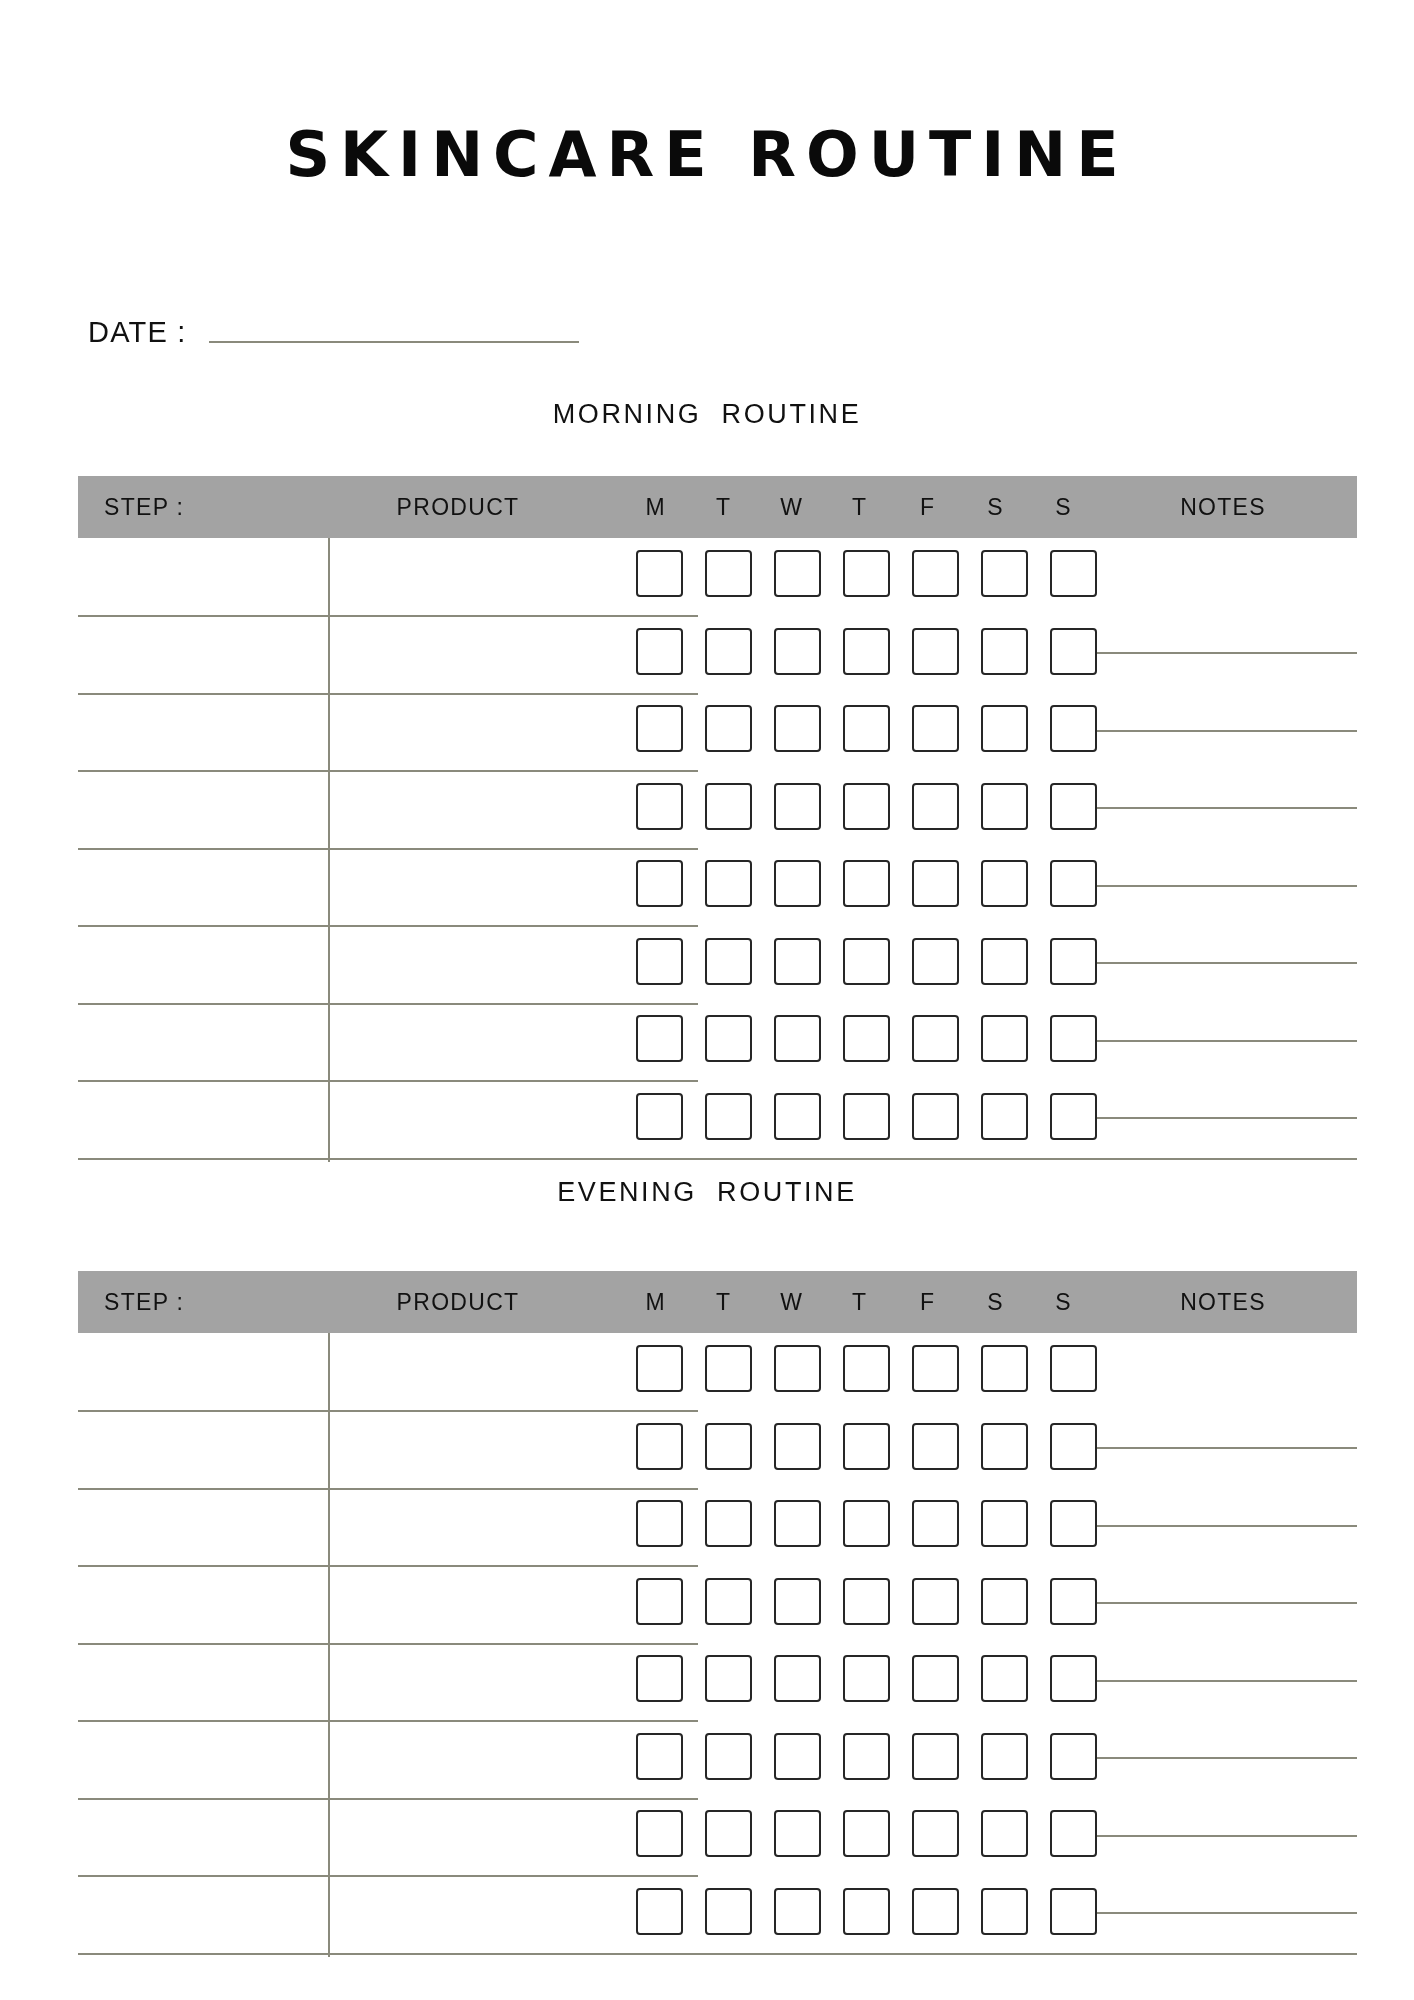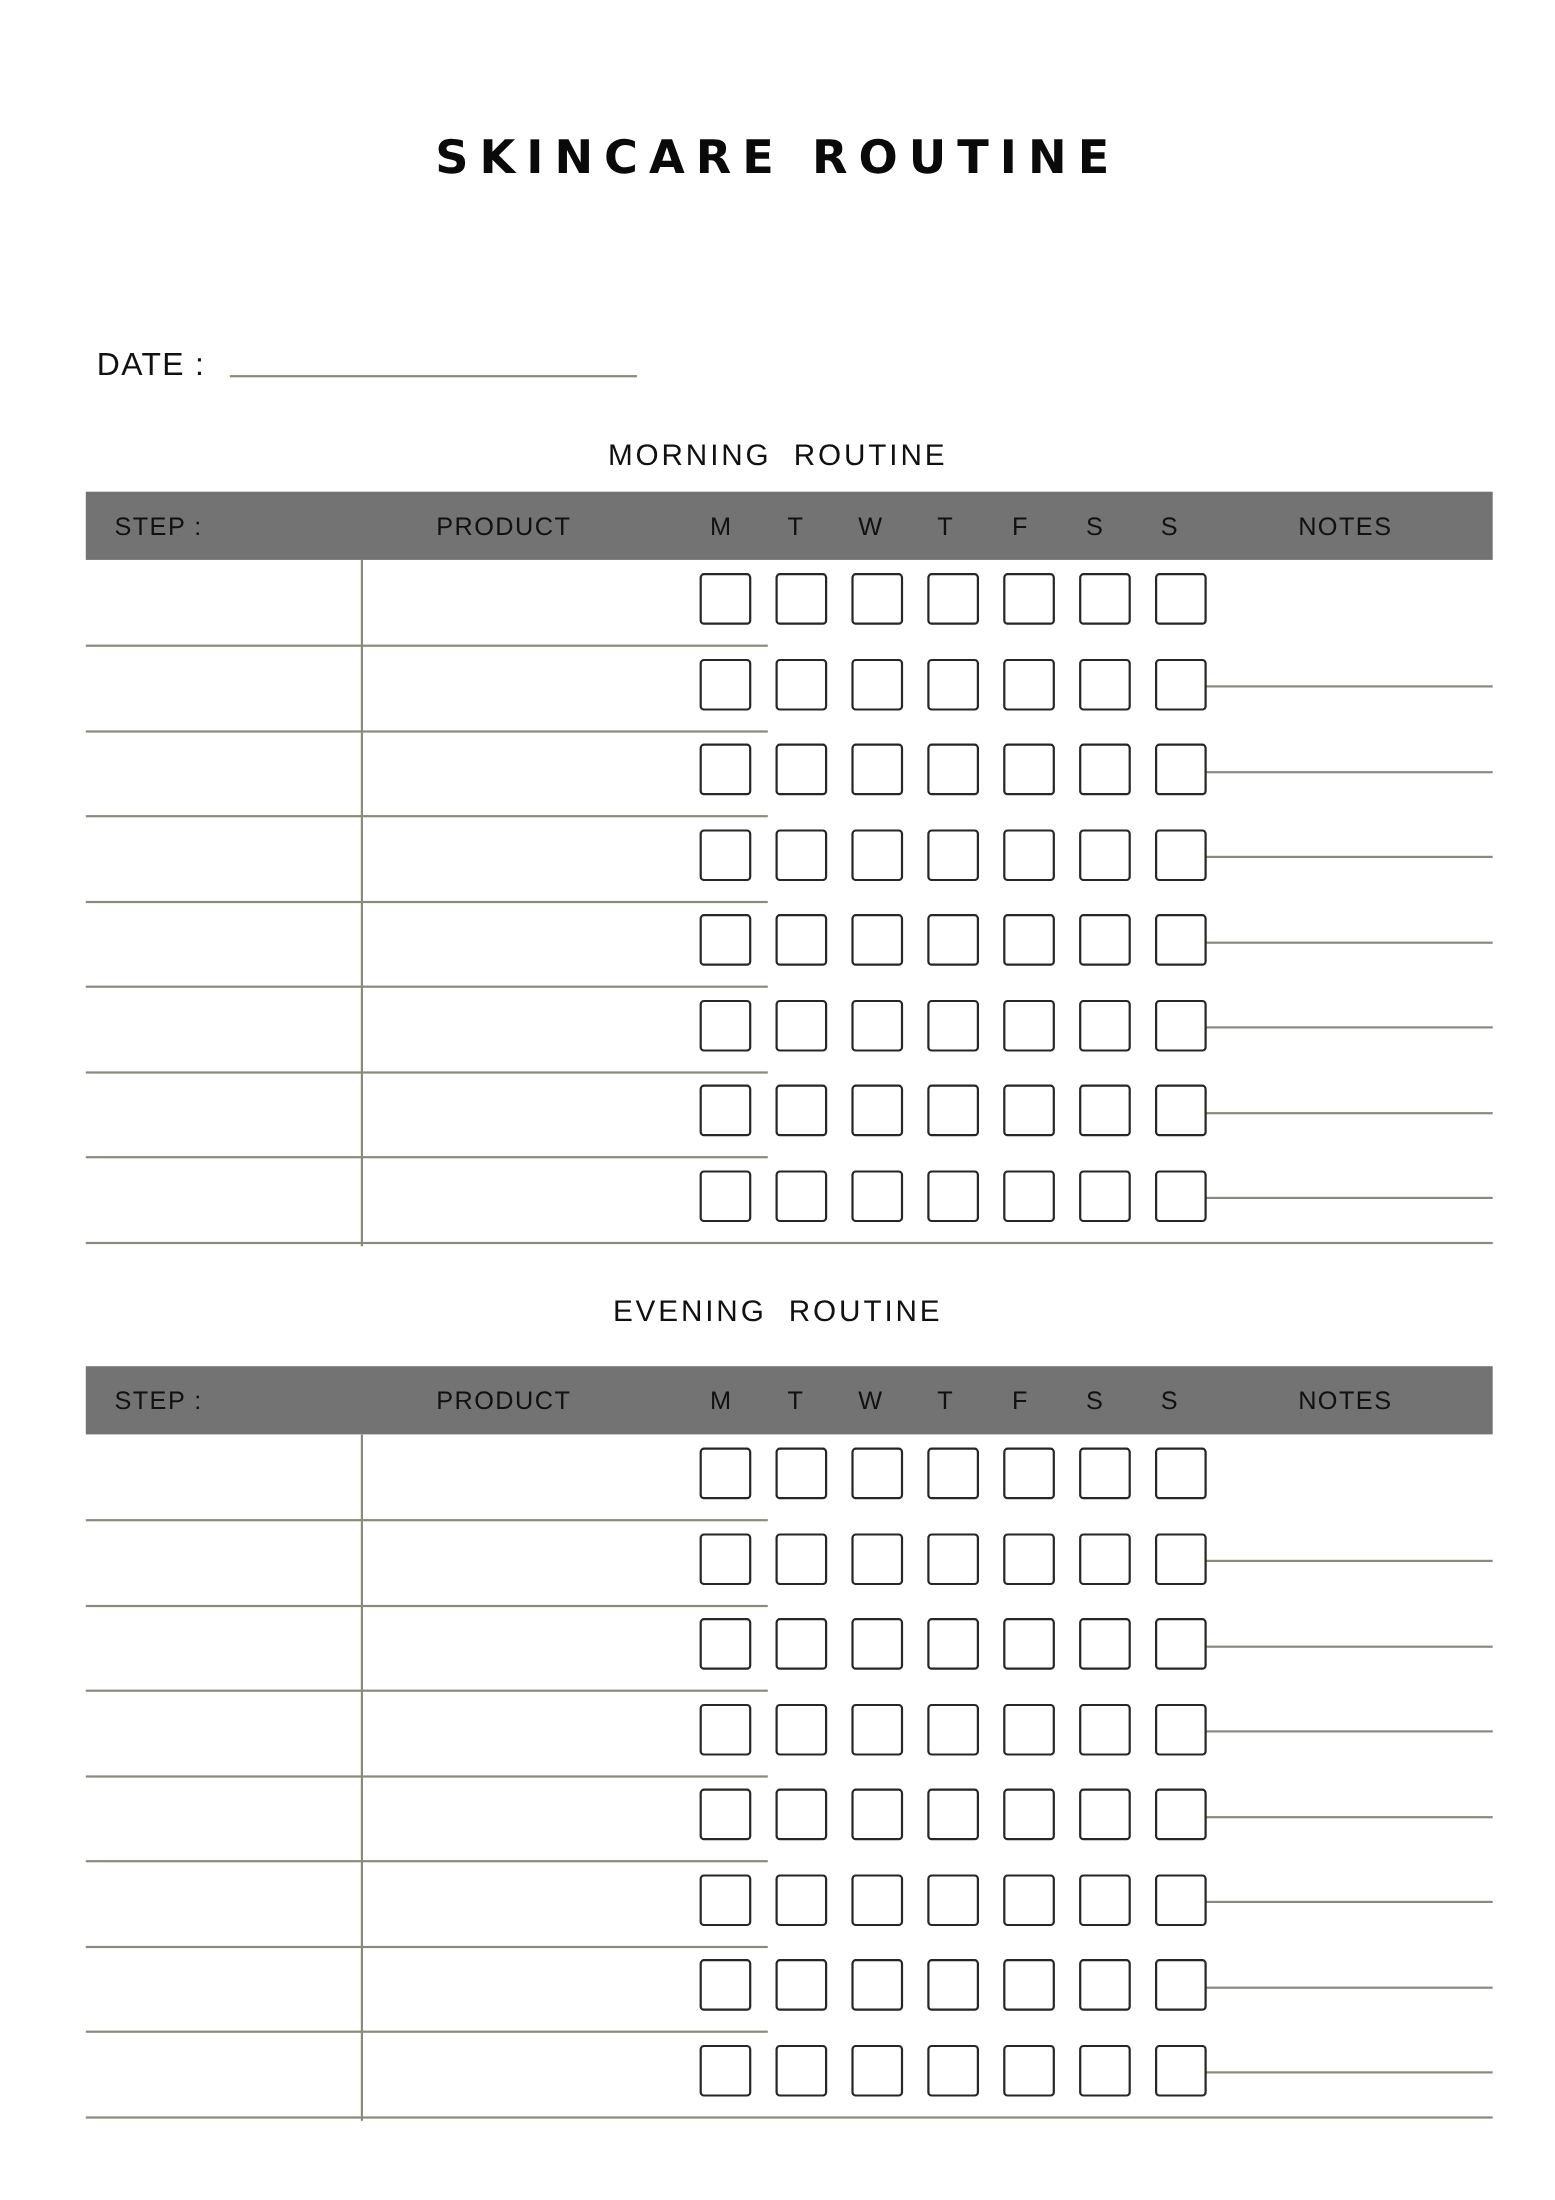--- a/index.html
+++ b/index.html
@@ -18,21 +18,21 @@
   }
 
   
   .page-title {
     position: absolute;
     left: 0;
     top: 118px;
     width: 1414px;
     text-align: center;
     font-family: "DejaVu Sans", sans-serif;
-    font-size: 42px;
+    font-size: 62px;
     font-weight: 700;
     letter-spacing: 10px;
     color: #0a0a0a;
     white-space: pre;
   }
 
   
   .date-row {
     position: absolute;
     left: 88px;
@@ -74,21 +74,22 @@
     left: 78px;
     width: 1279px;
   }
   .routine-table.morning { top: 447px; }
   .routine-table.evening { top: 1242px; }
 
   
   .table-head {
     position: relative;
     height: 62px;
-    background: #737373;
+    background: #a3a3a3;
+    margin-top: 29px;
   }
   .head-cell {
     position: absolute;
     top: 0;
     height: 62px;
     line-height: 62px;
     font-size: 23px;
     letter-spacing: 1.3px;
     color: #111111;
     white-space: pre;

